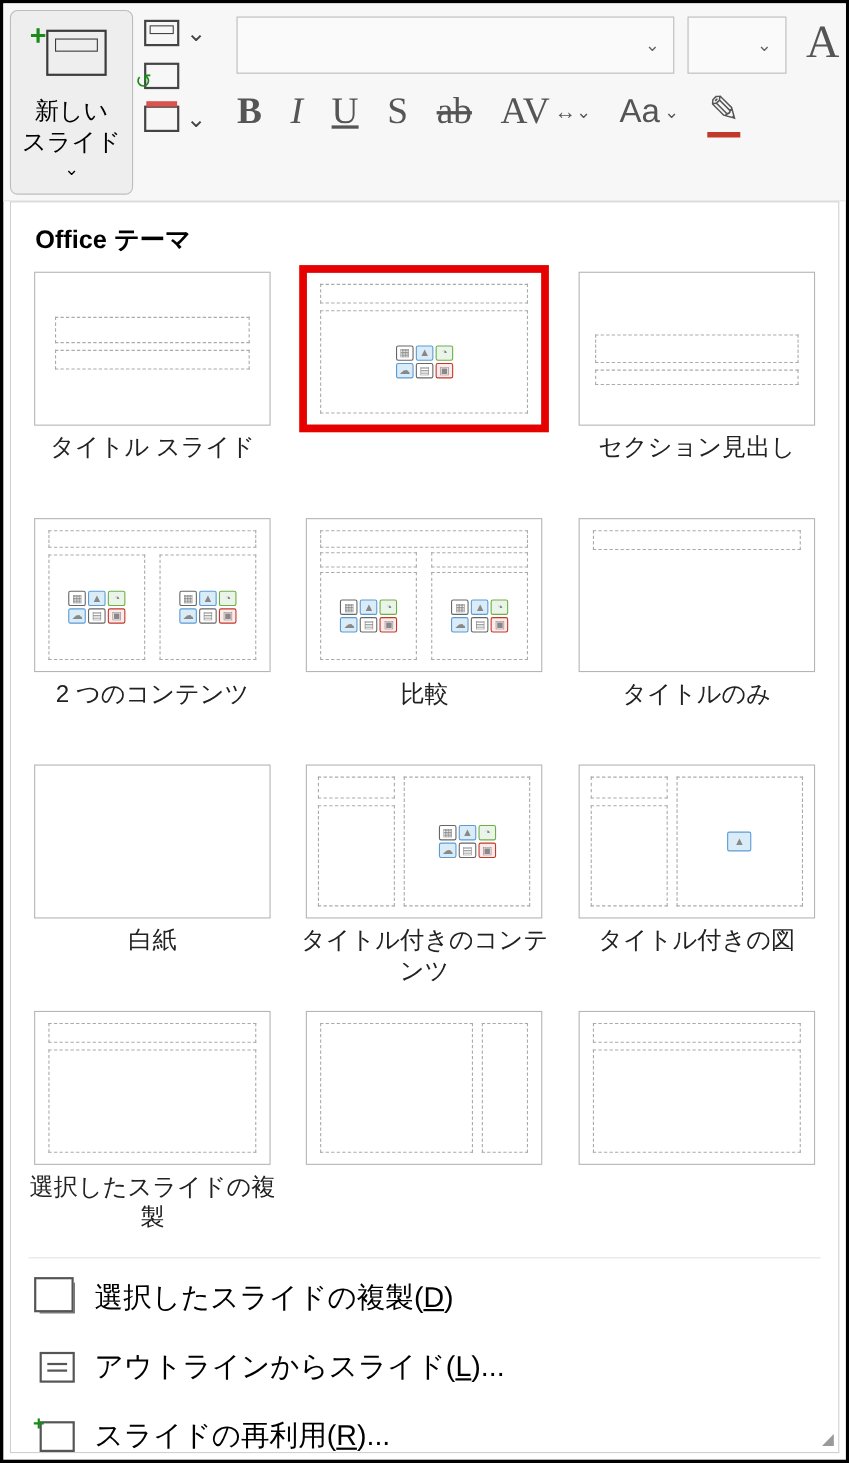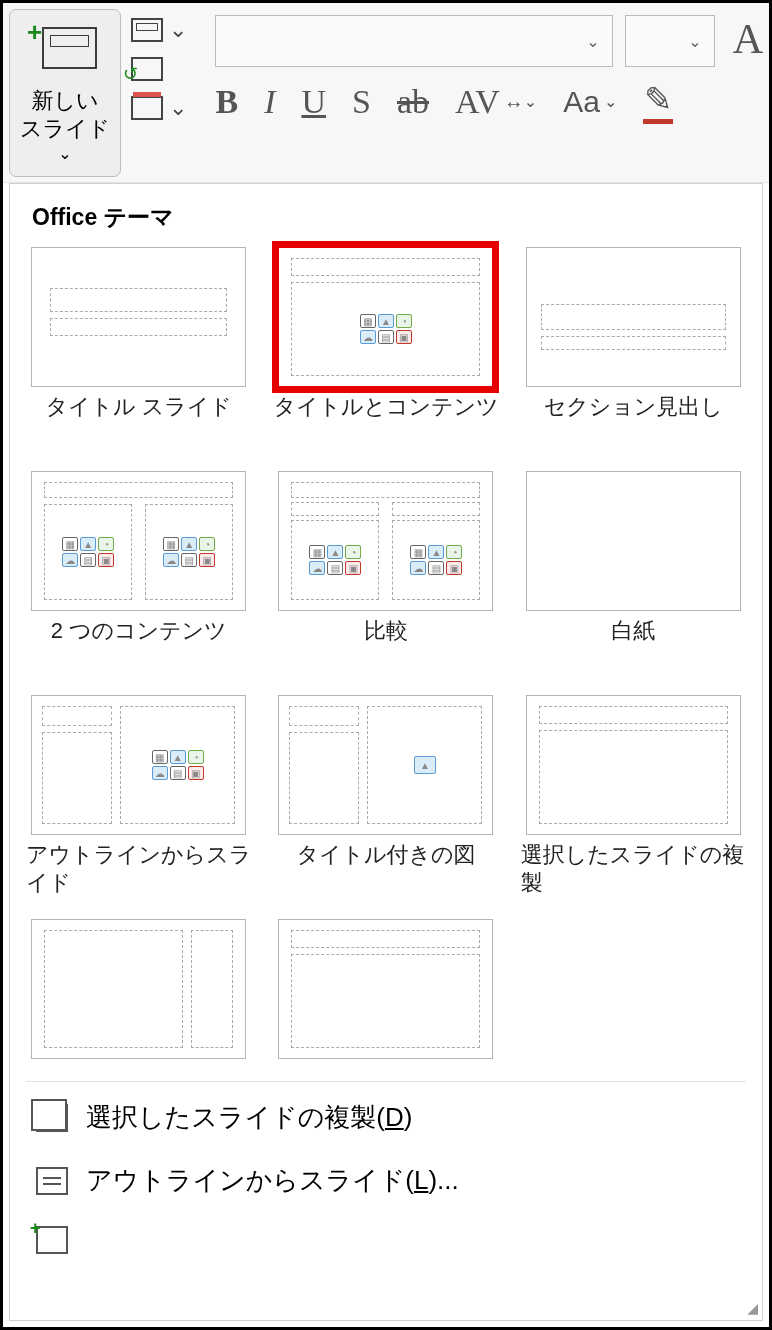--- a/index.html
+++ b/index.html
@@ -114,21 +114,21 @@
     border: 1px solid #b5b5b5;
     background: #fff;
     position: relative;
     padding: 10px;
   }
   .layout-cell.highlight .layout-thumb {
     outline: 7px solid #e60000;
     outline-offset: -1px;
   }
   .layout-label {
-    font-size: 22px; color: #222; margin-top: 6px; text-align: left; line-height: 1.25;
+    font-size: 22px; color: #222; margin-top: 6px; text-align: center; line-height: 1.25;
     height: 56px;
   }
 
   .ph { position: absolute; border: 1px dashed #aaa; background: #fff; }
   .ic-cluster {
     display: flex; flex-wrap: wrap; gap: 2px; width: 58px; height: 38px;
     align-content: center; justify-content: center;
   }
   .ic {
     width: 16px; height: 14px; border: 1px solid #888; border-radius: 2px; font-size: 10px;
@@ -245,21 +245,20 @@
             <div class="ic-cluster">
     <div class="ic tbl">▦</div>
               <div class="ic img">▲</div>
               <div class="ic cht">◔</div>
     <div class="ic img">☁</div>
               <div class="ic tbl">▤</div>
               <div class="ic vid">▣</div>
   </div>
           </div>
         </div>
-    <div class="layout-label">タイトルとコンテンツ</div>
       </div>
       <div class="layout-cell">
     <div class="layout-thumb">
           <div class="ph" style="left:14px;right:14px;top:56px;height:26px;"></div>
               <div class="ph" style="left:14px;right:14px;top:88px;height:14px;"></div>
         </div>
     <div class="layout-label">セクション見出し</div>
       </div>
       <div class="layout-cell">
     <div class="layout-thumb">
@@ -309,39 +308,45 @@
               <div class="ic cht">◔</div>
     <div class="ic img">☁</div>
               <div class="ic tbl">▤</div>
               <div class="ic vid">▣</div>
   </div>
           </div>
         </div>
     <div class="layout-label">比較</div>
       </div>
       <div class="layout-cell">
+    <div class="layout-thumb">
+          <div class="ph" style="left:12px;right:12px;top:10px;height:18px;"></div>
+        </div>
+    <div class="layout-label">タイトルのみ</div>
+      </div>
+      <div class="layout-cell">
     <div class="layout-thumb"></div>
     <div class="layout-label">白紙</div>
       </div>
       <div class="layout-cell">
     <div class="layout-thumb">
           <div class="ph" style="left:10px;width:70px;top:10px;height:20px;"></div>
               <div class="ph" style="left:10px;width:70px;top:36px;bottom:10px;"></div>
               <div class="ph" style="left:88px;right:10px;top:10px;bottom:10px;display:flex;align-items:center;justify-content:center;">
             <div class="ic-cluster">
     <div class="ic tbl">▦</div>
               <div class="ic img">▲</div>
               <div class="ic cht">◔</div>
     <div class="ic img">☁</div>
               <div class="ic tbl">▤</div>
               <div class="ic vid">▣</div>
   </div>
           </div>
         </div>
-    <div class="layout-label">アウトラインからスライド</div>
+    <div class="layout-label">タイトル付きのコンテンツ</div>
       </div>
       <div class="layout-cell">
     <div class="layout-thumb">
           <div class="ph" style="left:10px;width:70px;top:10px;height:20px;"></div>
               <div class="ph" style="left:10px;width:70px;top:36px;bottom:10px;"></div>
               <div class="ph" style="left:88px;right:10px;top:10px;bottom:10px;display:flex;align-items:center;justify-content:center;">
             <div class="ic img" style="width:22px;height:18px;">▲</div>
           </div>
         </div>
     <div class="layout-label">タイトル付きの図</div>
@@ -378,16 +383,19 @@
   <div class="menu-item">
     <span class="menu-icon outline"></span>
     <span>
       <span>アウトラインからスライド(</span><span class="mnemonic">L</span><span>)...</span>
     </span>
   </div>
   <div class="menu-item">
     <span class="menu-icon reuse">
         <span class="plus">+</span>
       </span>
+    <span>
+      <span>スライドの再利用(</span><span class="mnemonic">R</span><span>)...</span>
+    </span>
   </div>
 
   <div class="resize-grip">◢</div>
 </div>
 
 </body></html>

